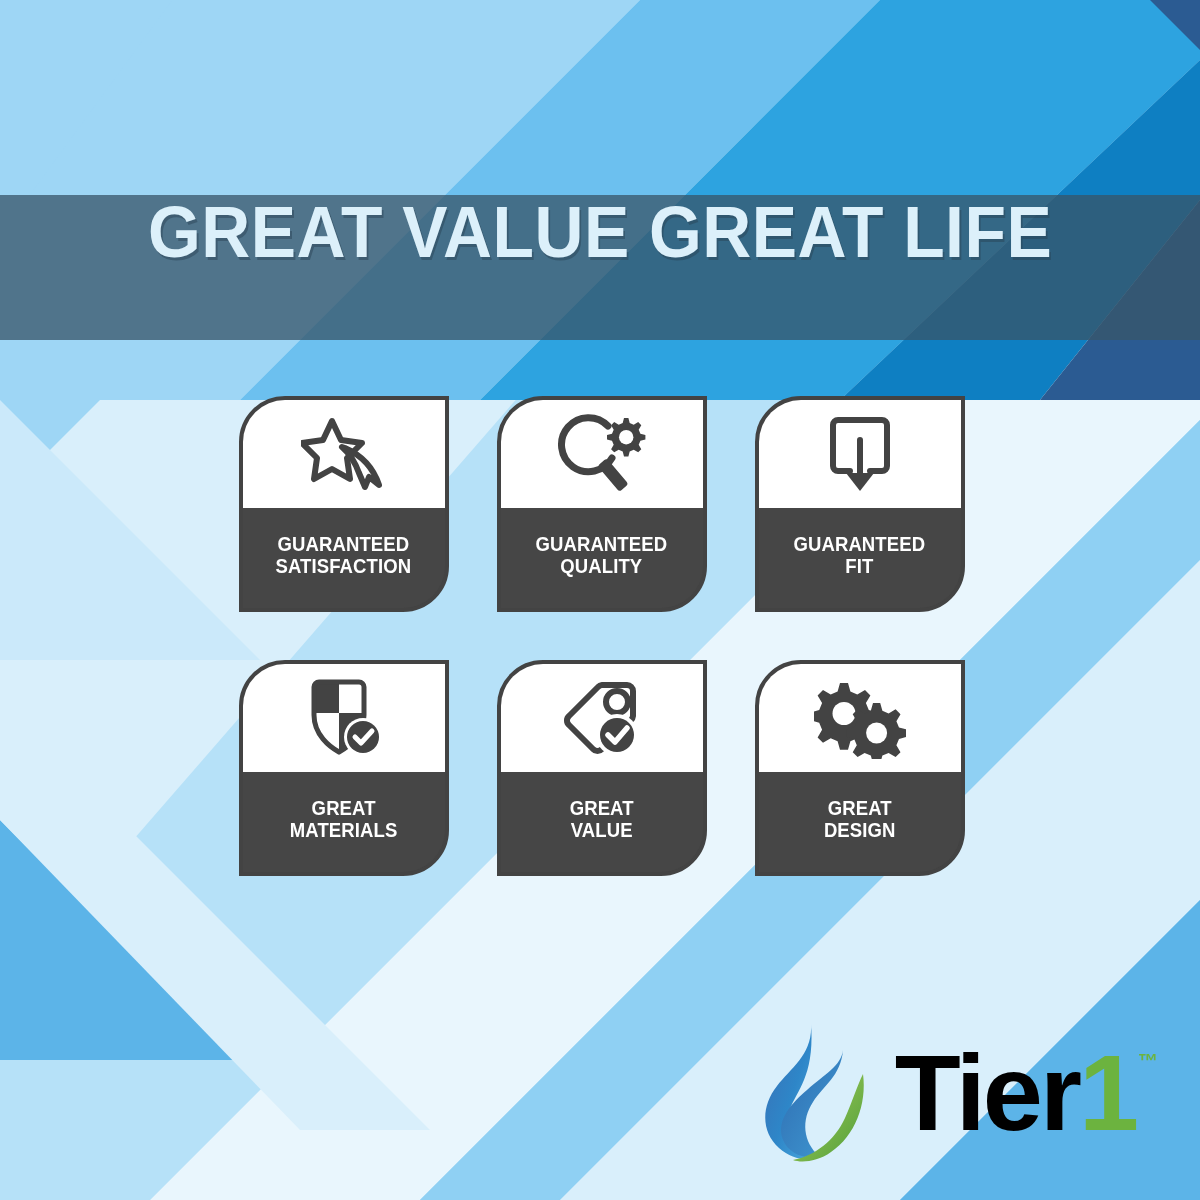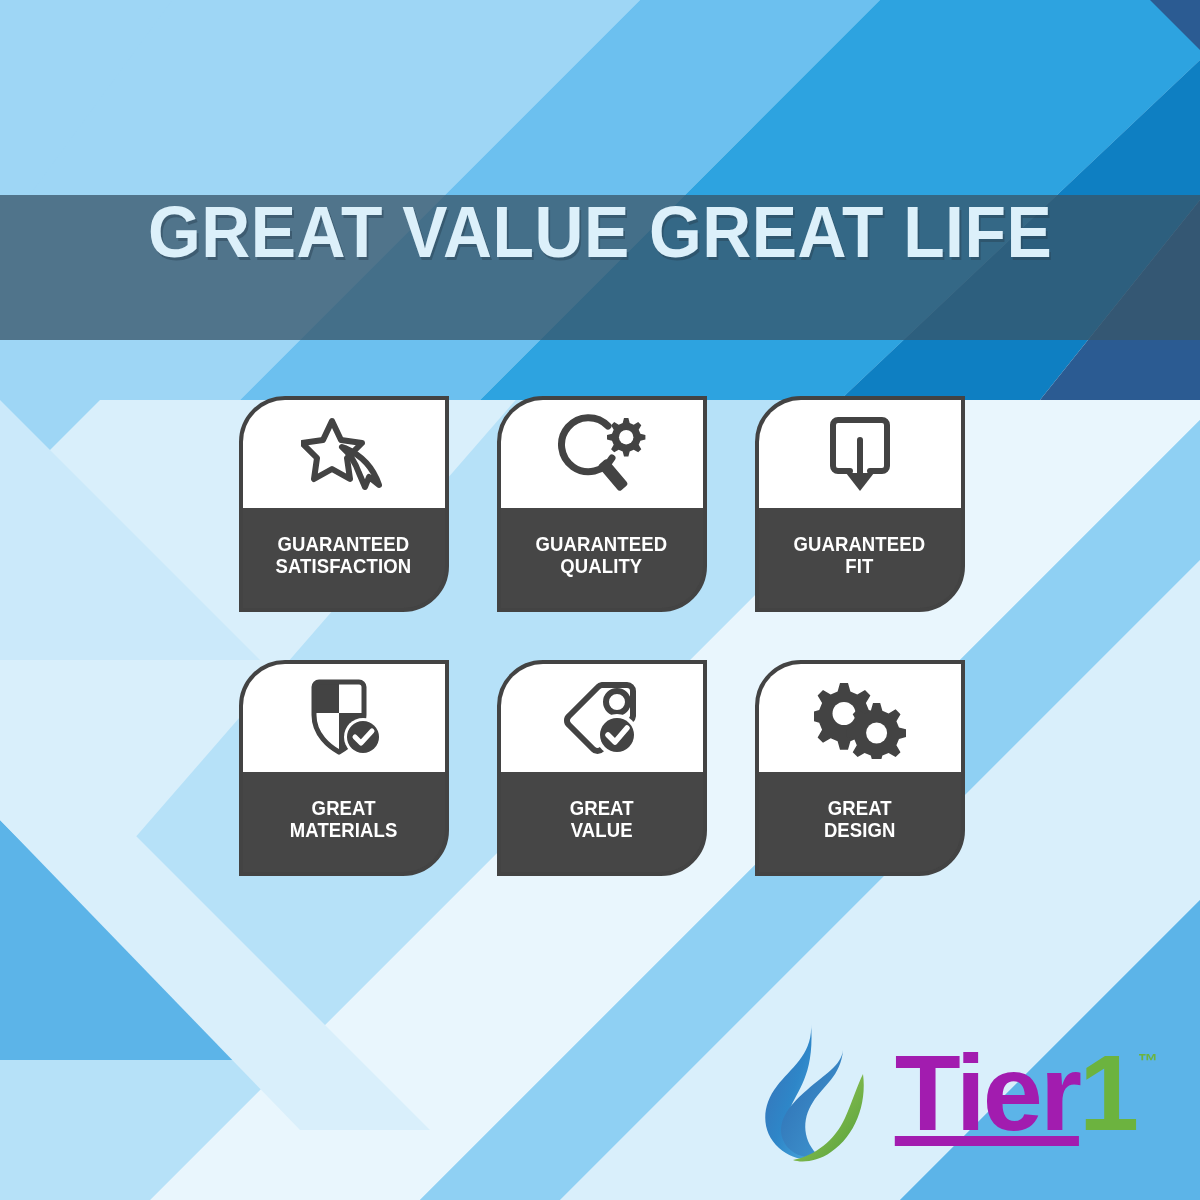--- a/index.html
+++ b/index.html
@@ -79,21 +79,21 @@
   .logo{
     position:absolute; right:42px; bottom:34px;
     z-index:6;
     display:flex; align-items:center; gap:16px;
   }
   .logo-word{
     display:flex; align-items:flex-start;
     font-size:108px; font-weight:bold; line-height:0.9;
     letter-spacing:-3px;
   }
-  .logo-tier{ color:#a21caf;text-decoration:underline; }
+  .logo-tier{ color:#000000; }
   .logo-one{ color:#6cb33f; }
   .logo-tm{
     color:#6cb33f; font-size:20px; font-weight:bold;
     margin-top:8px; margin-left:2px; letter-spacing:0;
   }
 </style>
 </head>
 <body>
 
 <svg id="bg" viewBox="0 0 1200 1200" preserveAspectRatio="none">

